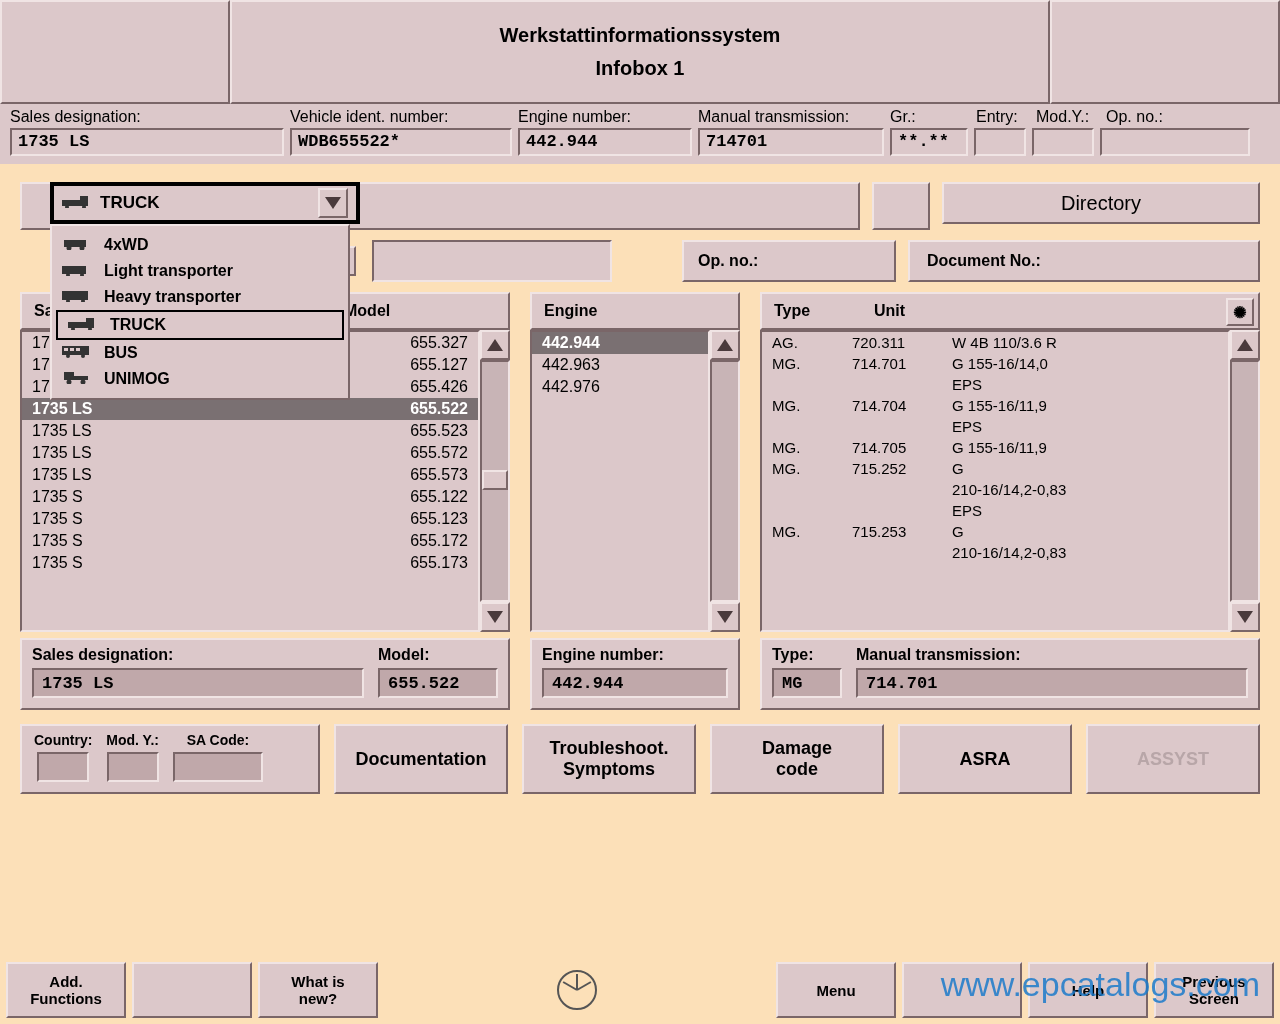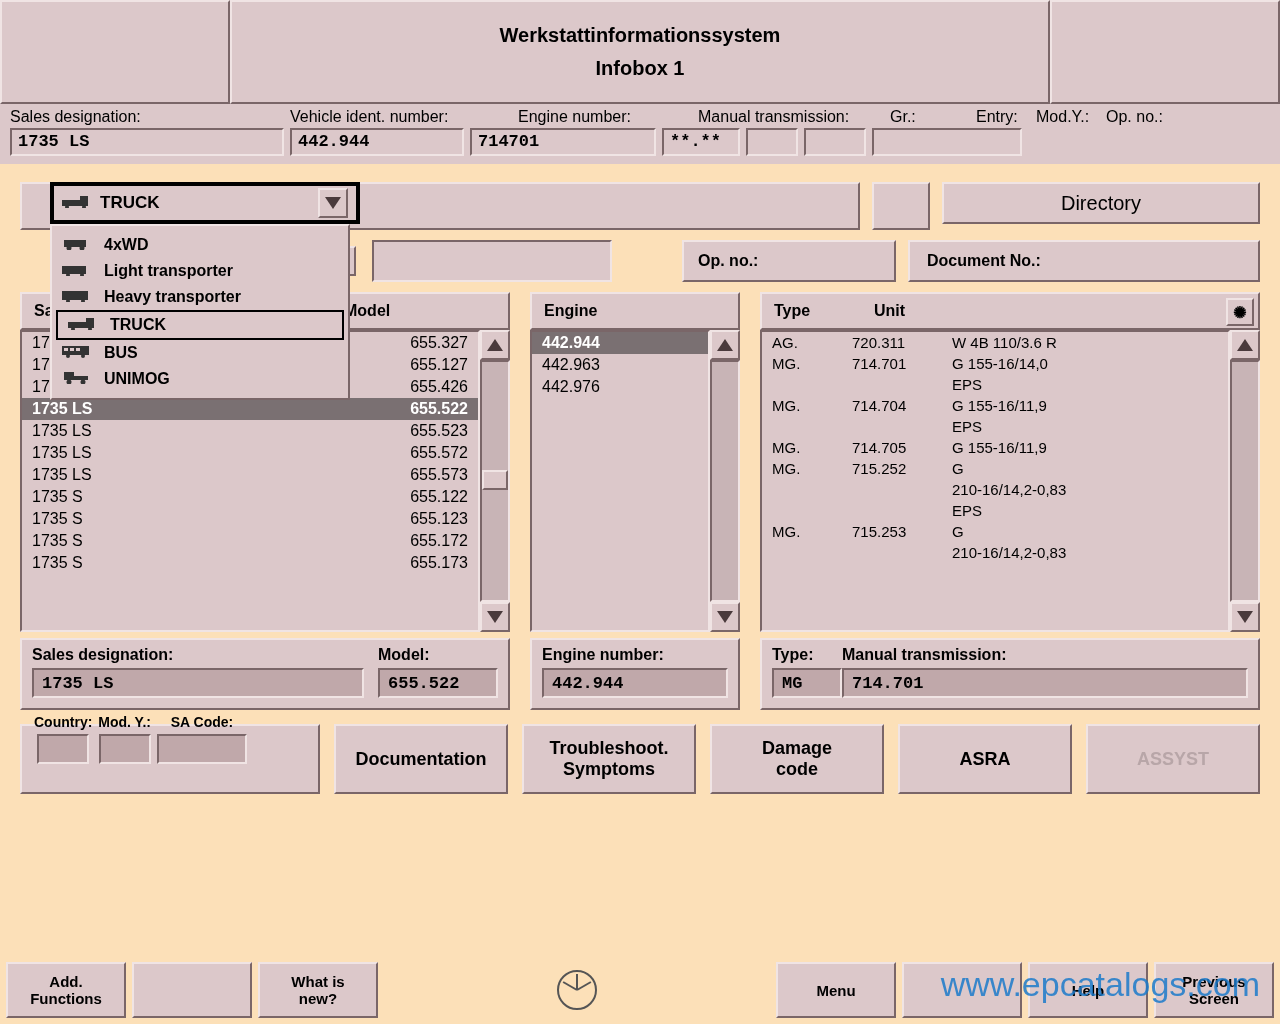--- a/index.html
+++ b/index.html
@@ -62,21 +62,21 @@
 .trow .t3 { flex: 1; }
 
 
 .selrow { display: flex; gap: 20px; margin-bottom: 14px; }
 .selbox { padding: 6px 10px 10px 10px; }
 .selbox .lbl { font-weight: bold; font-size: 16px; margin-bottom: 4px; }
 .selval { height: 30px; padding: 2px 8px; font-family: "Courier New", monospace; font-weight: bold; font-size: 17px; display: flex; align-items: center; }
 
 
 .actionrow { display: flex; gap: 14px; margin-bottom: 4px; }
-.country-box { padding: 6px 12px 28px 12px; display: flex; align-items: flex-end; gap: 6px; }
+.country-box { padding: 6px 12px 10px 12px; display: flex; align-items: flex-end; gap: 14px; }
 .country-box .grp { display: flex; flex-direction: column; align-items: center; }
 .country-box .glbl { font-weight: bold; font-size: 14px; margin-bottom: 4px; }
 .mini { width: 52px; height: 30px; }
 .actbtn { flex: 1; display: flex; flex-direction: column; align-items: center; justify-content: center; font-size: 18px; font-weight: bold; text-align: center; }
 .actbtn.disabled { color: #b8a6a8; }
 
 
 .bottombar { position: absolute; bottom: 0; left: 0; right: 0; display: flex; background: #fce0b8; padding: 6px; gap: 6px; }
 .bbtn { height: 56px; display: flex; flex-direction: column; align-items: center; justify-content: center; font-weight: bold; font-size: 15px; text-align: center; }
 .logo-cell { flex: 1; display: flex; align-items: center; justify-content: center; }
@@ -109,20 +109,21 @@
     <div style="width:228px">Vehicle ident. number:</div>
     <div style="width:180px">Engine number:</div>
     <div style="width:192px">Manual transmission:</div>
     <div style="width:86px">Gr.:</div>
     <div style="width:60px">Entry:</div>
     <div style="width:70px">Mod.Y.:</div>
     <div>Op. no.:</div>
   </div>
   <div class="inputs-row">
     <div class="field-input sunken" style="width:274px">1735 LS</div>
+    <div class="field-input sunken" style="width:222px">WDB655522*</div>
     <div class="field-input sunken" style="width:174px">442.944</div>
     <div class="field-input sunken" style="width:186px">714701</div>
     <div class="field-input sunken" style="width:78px">**.**</div>
     <div class="field-input sunken" style="width:52px"></div>
     <div class="field-input sunken" style="width:62px"></div>
     <div class="field-input sunken" style="width:150px"></div>
   </div>
 </div>
 
 <div class="main">
@@ -394,21 +395,21 @@
       </div>
       <div style="width:120px">
         <div class="lbl">Model:</div>
         <div class="selval sunken-deep">655.522</div>
       </div>
     </div>
     <div class="selbox raised" style="flex:0 0 210px">
       <div class="lbl">Engine number:</div>
       <div class="selval sunken-deep">442.944</div>
     </div>
-    <div class="selbox raised" style="flex:1; display:flex; ">
+    <div class="selbox raised" style="flex:1; display:flex; gap:14px">
       <div style="width:70px">
         <div class="lbl">Type:</div>
         <div class="selval sunken-deep">MG</div>
       </div>
       <div style="flex:1">
         <div class="lbl">Manual transmission:</div>
         <div class="selval sunken-deep">714.701</div>
       </div>
     </div>
   </div>

